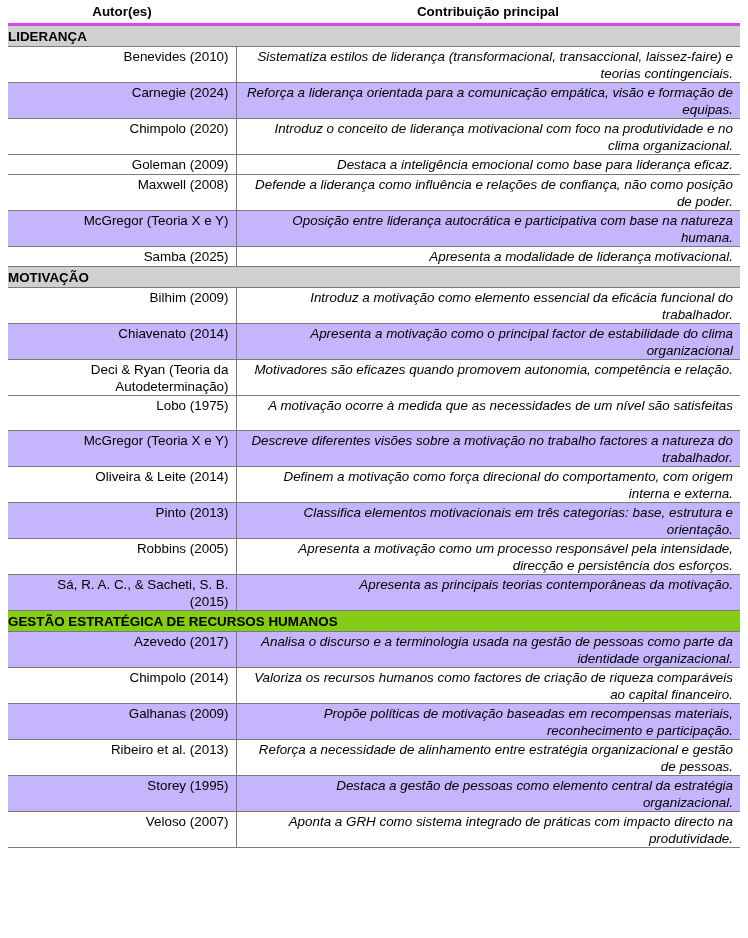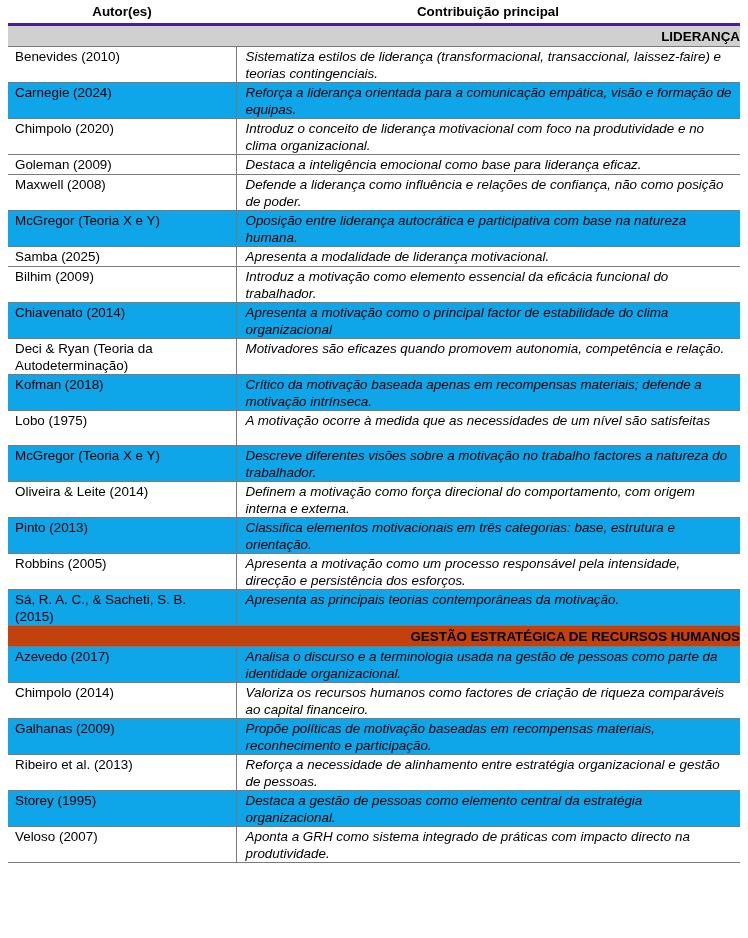--- a/index.html
+++ b/index.html
@@ -25,46 +25,47 @@
       font-size: 13.4px;
       line-height: 17px;
     }
     table.lit col.c1 { width: 228px; }
     table.lit col.c2 { width: 504px; }
     thead th {
       font-weight: bold;
       text-align: center;
       height: 23px;
       padding: 0;
-      border-bottom: 3px solid #4c1d95;
+      border-bottom: 3px solid #d946ef;
       background: #fff;
     }
     tr.section td {
-      text-align: right;
+      text-align: left;
       font-weight: bold;
       height: 20px;
       padding: 0;
       border-bottom: 1px solid #7a7a7a;
     }
     tr.section.grey td { background: #d0d0d0; }
-    tr.section.white td { background: #c2410c; }
+    tr.section.white td { background: #84cc16; }
     tr.row td {
       vertical-align: top;
       padding: 1px 7px 0 7px;
       border-bottom: 1px solid #7a7a7a;
+      text-align: right;
     }
     tr.row td.author {
       border-right: 1px solid #7a7a7a;
     }
     tr.row td.contrib {
       font-style: italic;
       padding-left: 9px;
       margin-left: 28px;
     }
-    tr.row.grey td { background: #0ea5e9; }
+    tr.row.grey td { background: #c4b5fd; }
     tr.row.white td { background: #ffffff; }
     tr.row.h2 td { height: 33px; }
     tr.row.h1 td { height: 18px; }
   </style>
 </head>
 <body>
 
 <table class="lit">
   <colgroup>
       <col class="c1">
@@ -103,35 +104,34 @@
     </tr>
     <tr class="row grey h2">
       <td class="author">McGregor (Teoria X e Y)</td>
       <td class="contrib">Oposição entre liderança autocrática e participativa com base na natureza humana.</td>
     </tr>
     <tr class="row white h1">
       <td class="author">Samba (2025)</td>
       <td class="contrib">Apresenta a modalidade de liderança motivacional.</td>
     </tr>
 
+    <tr class="section grey">
+      <td colspan="2">MOTIVAÇÃO</td>
+    </tr>
     <tr class="row white h2">
       <td class="author">Bilhim (2009)</td>
       <td class="contrib">Introduz a motivação como elemento essencial da eficácia funcional do trabalhador.</td>
     </tr>
     <tr class="row grey h2">
       <td class="author">Chiavenato (2014)</td>
       <td class="contrib">Apresenta a motivação como o principal factor de estabilidade do clima organizacional</td>
     </tr>
     <tr class="row white h2">
       <td class="author">Deci &amp; Ryan (Teoria da Autodeterminação)</td>
       <td class="contrib">Motivadores são eficazes quando promovem autonomia, competência e relação.</td>
-    </tr>
-    <tr class="row grey h2">
-      <td class="author">Kofman (2018)</td>
-      <td class="contrib">Crítico da motivação baseada apenas em recompensas materiais; defende a motivação intrínseca.</td>
     </tr>
     <tr class="row white h2">
       <td class="author">Lobo (1975)</td>
       <td class="contrib">A motivação ocorre à medida que as necessidades de um nível são satisfeitas</td>
     </tr>
     <tr class="row grey h2">
       <td class="author">McGregor (Teoria X e Y)</td>
       <td class="contrib">Descreve diferentes visões sobre a motivação no trabalho factores a natureza do trabalhador.</td>
     </tr>
     <tr class="row white h2">

